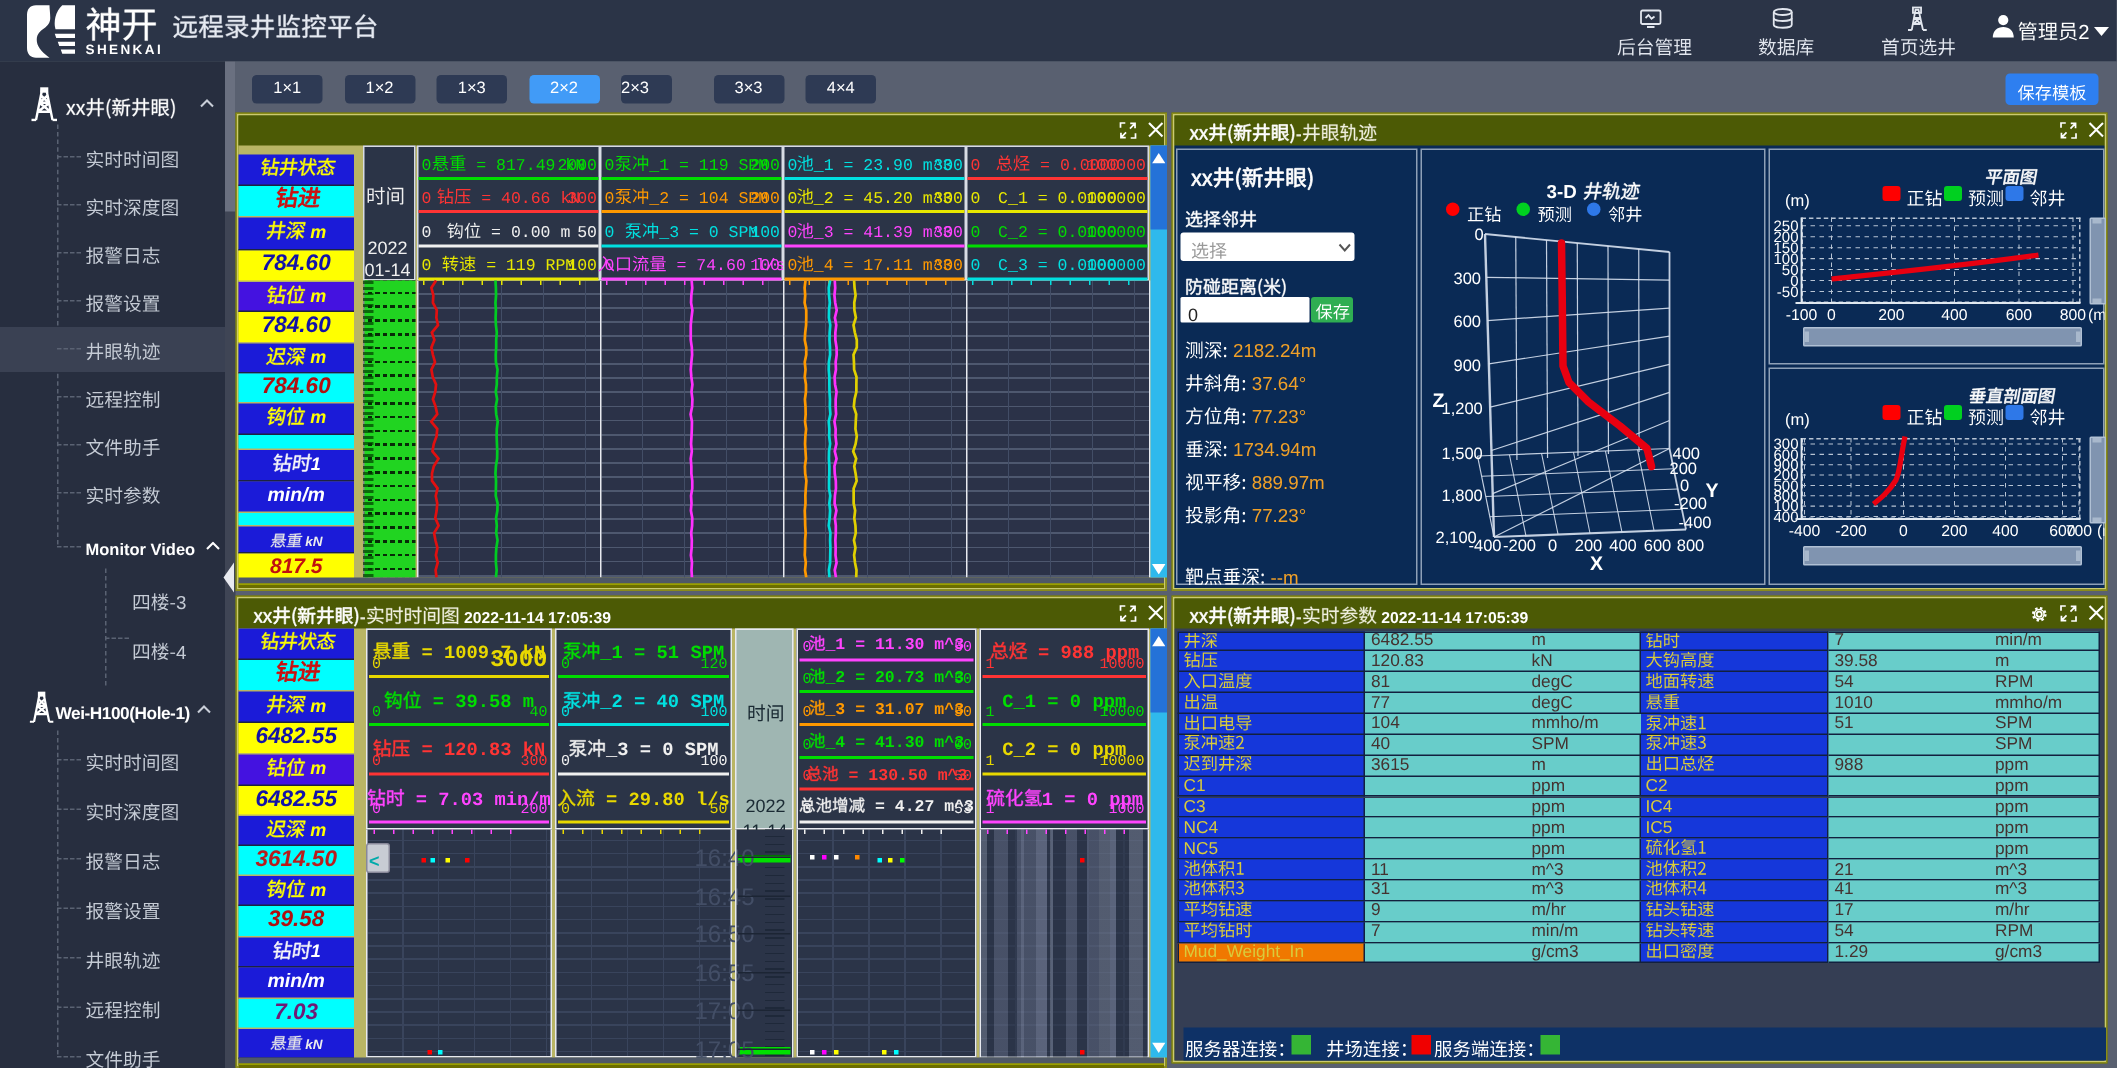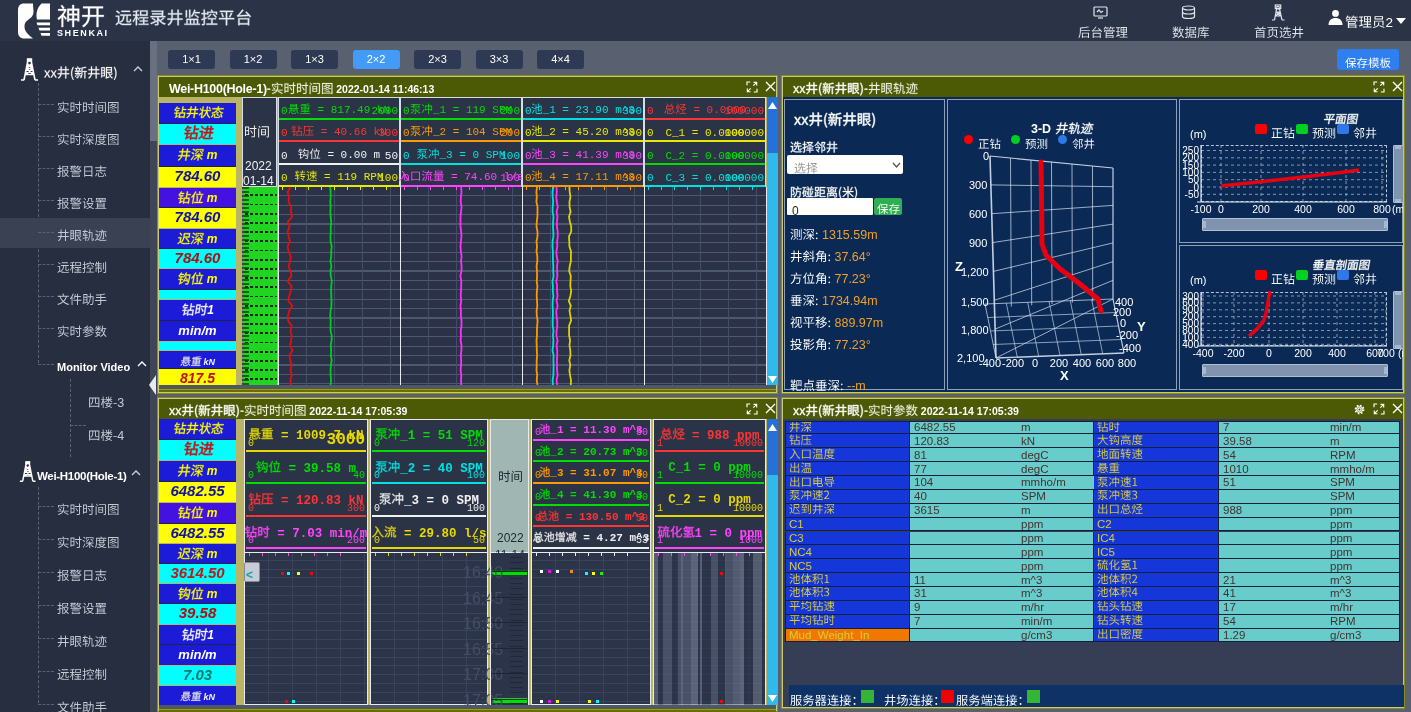--- a/index.html
+++ b/index.html
@@ -285,42 +285,33 @@
         <use href="#u4ef6" x="1000"></use>
         <use href="#u52a9" x="2000"></use>
         <use href="#u624b" x="3000"></use>
       </g>
     </svg></div>
 <div class="" style="left:157px;top:41px;width:1254px;height:34px;background:#596070"></div>
 <div class="" style="left:168.0px;top:50px;width:47px;height:19px;background:#2e3a54;border-radius:3px;color:#fff;font-size:11px;text-align:center;line-height:19px">1×1</div>
 <div class="" style="left:229.5px;top:50px;width:47px;height:19px;background:#2e3a54;border-radius:3px;color:#fff;font-size:11px;text-align:center;line-height:19px">1×2</div>
 <div class="" style="left:291.0px;top:50px;width:47px;height:19px;background:#2e3a54;border-radius:3px;color:#fff;font-size:11px;text-align:center;line-height:19px">1×3</div>
 <div class="" style="left:352.5px;top:50px;width:47px;height:19px;background:#419bf7;border-radius:3px;color:#fff;font-size:11px;text-align:center;line-height:19px">2×2</div>
-<div class="" style="left:414.0px;top:50px;width:47px;height:19px;background:#2e3a54;border-radius:3px;color:#fff;font-size:11px;text-align:center;line-height:19px">2×3</div>
+<div class="" style="left:414.0px;top:50px;width:34px;height:19px;background:#2e3a54;border-radius:3px;color:#fff;font-size:11px;text-align:left;line-height:19px">2×3</div>
 <div class="" style="left:475.5px;top:50px;width:47px;height:19px;background:#2e3a54;border-radius:3px;color:#fff;font-size:11px;text-align:center;line-height:19px">3×3</div>
 <div class="" style="left:537.0px;top:50px;width:47px;height:19px;background:#2e3a54;border-radius:3px;color:#fff;font-size:11px;text-align:center;line-height:19px">4×4</div>
 <div class="" style="left:1337px;top:49px;width:62px;height:21px;background:#2e7ff0;border-radius:3px;text-align:center;padding-top:4px"><svg class="cj " style="width:46.0px;height:13.8px;vertical-align:-3.7px;" viewBox="0 -880 4000 1200" preserveAspectRatio="none">
       <g transform="scale(1,-1)" fill="#fff">
         <use href="#u4fdd" x="0"></use>
         <use href="#u5b58" x="1000"></use>
         <use href="#u6a21" x="2000"></use>
         <use href="#u677f" x="3000"></use>
       </g>
     </svg></div>
 <div class="pan" style="left:157px;top:75px;width:621px;height:319px;"></div>
 <div class="phead" style="left:159px;top:77px;width:617px;background:#4c5a05">
-    <div style="position:absolute;left:10px;top:3px"><span style="font-size:12.5px;font-weight:bold;color:#fff;letter-spacing:-0.3px">Wei-H100(Hole-1)</span><span style="font-size:12px;color:#e8e8d8">-</span><svg class="cj " style="width:62.5px;height:15.0px;vertical-align:-4.0px;" viewBox="0 -880 5000 1200" preserveAspectRatio="none">
-        <g transform="scale(1,-1)" fill="#f0f0e0" stroke="#f0f0e0" stroke-width="15">
-          <use href="#u5b9e" x="0"></use>
-          <use href="#u65f6" x="1000"></use>
-          <use href="#u65f6" x="2000"></use>
-          <use href="#u95f4" x="3000"></use>
-          <use href="#u56fe" x="4000"></use>
-        </g>
-      </svg><span style="font-size:10.5px;font-weight:bold;color:#fff"> 2022-01-14 11:46:13</span></div>
     <div style="position:absolute;left:587px;top:4px;width:30px;height:14px">
       <svg width="12" height="12" viewBox="0 0 12 12" fill="none" stroke="#fff" stroke-width="1.15" style="position:absolute;left:0;top:0">
         <path d="M1,4.2 V1 H4.2 M11,7.8 V11 H7.8 M7.3,4.7 L10.7,1.3 M7.5,1.3 h3.2 v3.2 M4.7,7.3 L1.3,10.7 M1.3,7.5 v3.2 h3.2"></path>
       </svg>
       <svg width="11" height="11" viewBox="0 0 11 11" stroke="#fff" stroke-width="1.4" style="position:absolute;left:19px;top:0">
         <path d="M1,1 L10,10 M10,1 L1,10"></path>
       </svg>
     </div>
   </div>
 <div class="" style="left:159px;top:97px;width:617px;height:295px;background:#b9b565"></div>
@@ -679,21 +670,21 @@
         <use href="#u4fdd" x="0"></use>
         <use href="#u5b58" x="1000"></use>
       </g>
     </svg></div>
 <div class="t" style="left:790px;top:224px;"><svg class="cj " style="width:28.5px;height:15.0px;vertical-align:-4.0px;" viewBox="0 -880 2278 1200" preserveAspectRatio="none">
       <g transform="scale(1,-1)" fill="#fff">
         <use href="#u6d4b" x="0"></use>
         <use href="#u6df1" x="1000"></use>
         <use href="#u3a" x="2000"></use>
       </g>
-    </svg><span style="color:#f0a028;font-size:12.5px"> 1315.59m</span></div>
+    </svg><span style="color:#f0a028;font-size:12.5px"> 2182.24m</span></div>
 <div class="t" style="left:790px;top:246px;"><svg class="cj " style="width:41.0px;height:15.0px;vertical-align:-4.0px;" viewBox="0 -880 3278 1200" preserveAspectRatio="none">
       <g transform="scale(1,-1)" fill="#fff">
         <use href="#u4e95" x="0"></use>
         <use href="#u659c" x="1000"></use>
         <use href="#u89d2" x="2000"></use>
         <use href="#u3a" x="3000"></use>
       </g>
     </svg><span style="color:#f0a028;font-size:12.5px"> 37.64°</span></div>
 <div class="t" style="left:790px;top:268px;"><svg class="cj " style="width:41.0px;height:15.0px;vertical-align:-4.0px;" viewBox="0 -880 3278 1200" preserveAspectRatio="none">
       <g transform="scale(1,-1)" fill="#fff">
@@ -1034,21 +1025,21 @@
       </g>
     </svg><i style="font:bold italic 12px Liberation Sans;color:#ffff00"> m</i></div>
 <div class="" style="left:159px;top:604px;width:77px;height:20px;background:#00ffff;text-align:center;overflow:hidden"><i style="font:bold italic 15px 'Liberation Sans';color:#b01010">39.58</i></div>
 <div class="" style="left:159px;top:625px;width:77px;height:20px;background:#1b1bd8;border-bottom:1px solid #1d2340;text-align:center;overflow:hidden"><svg class="cj " style="width:26.0px;height:15.6px;vertical-align:-4.2px;" viewBox="0 -880 2000 1200" preserveAspectRatio="none">
       <g transform="scale(1,-1) skewX(9)" fill="#f8f8f8" stroke="#f8f8f8" stroke-width="30">
         <use href="#u94bb" x="0"></use>
         <use href="#u65f6" x="1000"></use>
       </g>
     </svg><i style="font:bold italic 12px Liberation Sans;color:#fff">1</i></div>
 <div class="" style="left:159px;top:645px;width:77px;height:20px;background:#1b1bd8;text-align:center;overflow:hidden"><i style="font:bold italic 13px 'Liberation Sans';color:#fff">min/m</i></div>
-<div class="" style="left:159px;top:666px;width:77px;height:19px;background:#00ffff;text-align:center;overflow:hidden"><i style="font:bold italic 15px 'Liberation Sans';color:#0f766e">7.03</i></div>
+<div class="" style="left:159px;top:666px;width:77px;height:19px;background:#00ffff;text-align:center;overflow:hidden"><i style="font:bold italic 15px 'Liberation Sans';color:#701a75">7.03</i></div>
 <div class="" style="left:159px;top:686px;width:77px;height:20px;background:#1b1bd8;border-bottom:1px solid #1d2340;text-align:center;overflow:hidden"><svg class="cj " style="width:21.0px;height:12.6px;vertical-align:-3.4px;" viewBox="0 -880 2000 1200" preserveAspectRatio="none">
       <g transform="scale(1,-1) skewX(9)" fill="#e8e8e8" stroke="#e8e8e8" stroke-width="20">
         <use href="#u60ac" x="0"></use>
         <use href="#u91cd" x="1000"></use>
       </g>
     </svg><i style="font:bold italic 9px Liberation Sans;color:#eee"> kN</i></div>
 <div class="" style="left:244px;top:419px;width:124px;height:286px;background:#2b3448;background-image:repeating-linear-gradient(to right,transparent 0 23px,#39445c 23px 24px),repeating-linear-gradient(to bottom,transparent 0 7.8px,#39445c 7.8px 8.8px);border:1px solid #e8eaf0"></div>
 <div class="" style="left:244px;top:419px;width:124px;height:134px;background:#2b3447;border:1px solid #e8eaf0"></div>
 <div class="legrow" style="left:246px;top:421.0px;width:120px;height:30.5px;border-bottom:2px solid #e8d800;color:#e8d800;font-size:12.5px;font-weight:bold">
     <span class="leglo" style="font-weight:normal;font-size:10px">0</span>

